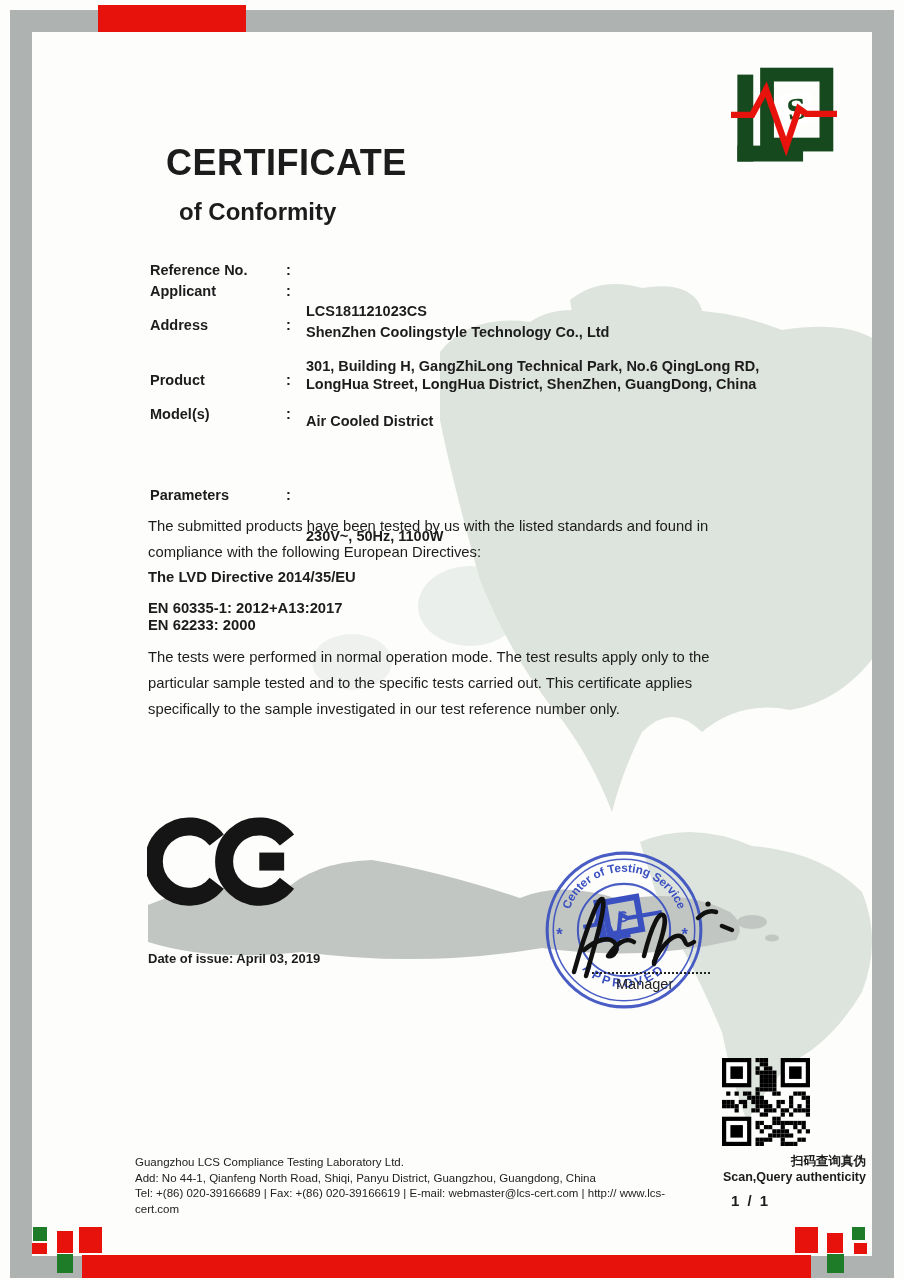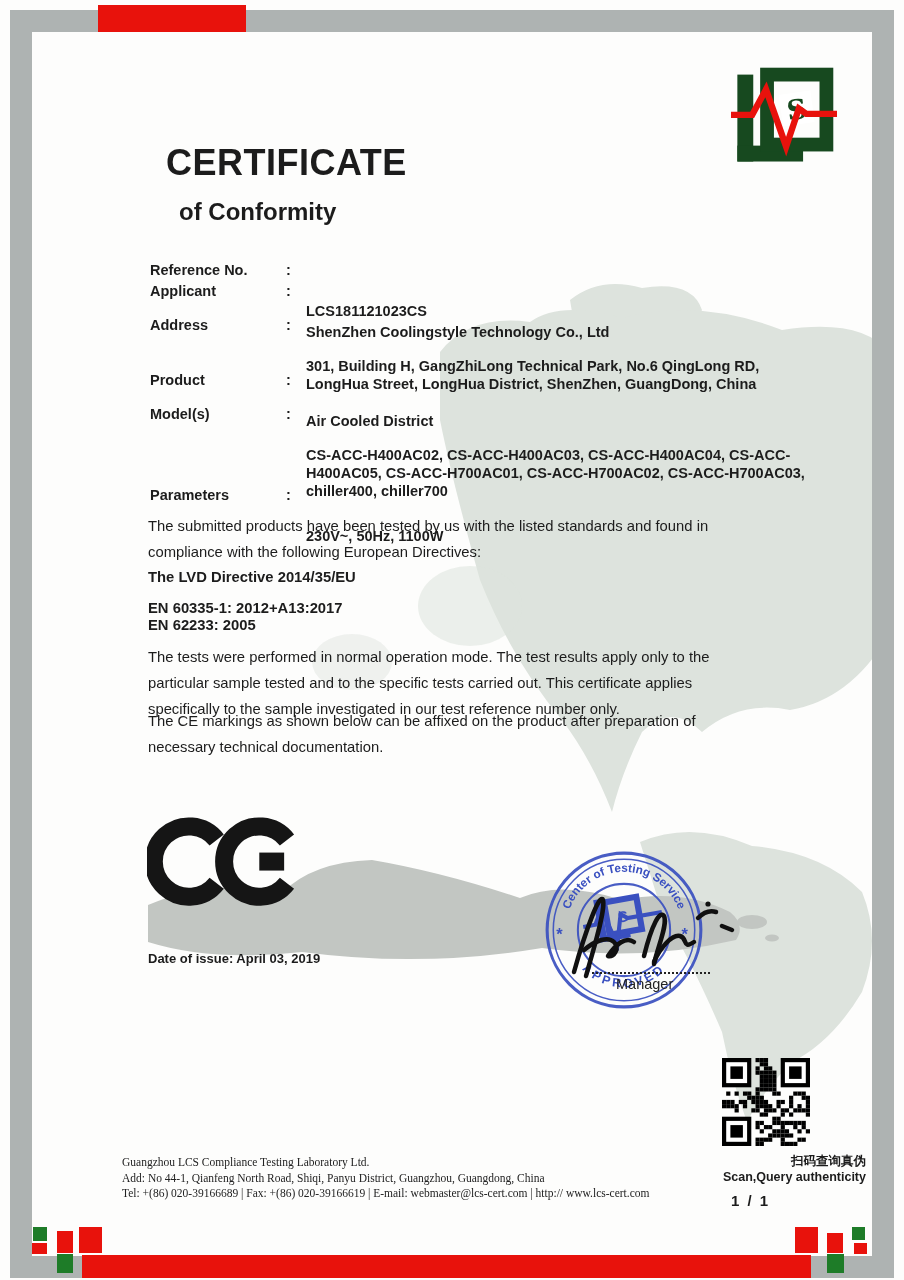--- a/index.html
+++ b/index.html
@@ -23,21 +23,21 @@
   .fieldrow .lbl{width:136px;font-weight:700;font-size:14.5px;}
   .fieldrow .sep{width:20px;font-weight:700;font-size:14.5px;}
   .fieldrow .val{width:505px;font-weight:700;font-size:14.5px;line-height:18px;margin-top:40px;}
   .para{position:absolute;left:148px;width:608px;font-size:14.8px;line-height:26px;margin:0;}
   .bold{font-weight:700;}
   .date-line{position:absolute;left:148px;top:951px;font-size:13px;font-weight:700;}
   .sigline{position:absolute;left:592px;top:952px;width:118px;height:20px;border-bottom:2px dotted #222;}
   .manager{position:absolute;left:616px;top:976px;font-size:14.5px;color:#222;}
   .qr-captions{position:absolute;left:658px;top:1153px;width:208px;text-align:right;font-weight:700;font-size:12.5px;line-height:16px;}
   .pagenum{position:absolute;left:731px;top:1192px;font-weight:700;font-size:15px;letter-spacing:2px;}
-  .footer{position:absolute;left:122px;top:1155px;font-size:11.5px;line-height:15.5px;color:#222;width:565px;font-family:Liberation Serif, serif;}
+  .footer{position:absolute;left:135px;top:1155px;font-size:11.5px;line-height:15.5px;color:#222;width:565px;}
   .stamp-wrap{position:absolute;left:542px;top:848px;width:164px;height:164px;}
   .sig-wrap{position:absolute;left:556px;top:884px;width:186px;height:106px;}
   .ce-wrap{position:absolute;left:147px;top:810px;width:150px;height:104px;}
   .logo-wrap{position:absolute;left:730px;top:64px;width:108px;height:106px;z-index:3;}
   .qr-wrap{position:absolute;left:722px;top:1058px;width:88px;height:88px;}
 </style>
 </head>
 <body>
 
 <div class="page">
@@ -87,34 +87,32 @@
       <span class="val">301, Building H, GangZhiLong Technical Park, No.6 QingLong RD, LongHua Street, LongHua District, ShenZhen, GuangDong, China</span>
     </div>
     <div class="fieldrow" style="top:372px">
       <span class="lbl">Product</span>
       <span class="sep">:</span>
       <span class="val">Air Cooled District</span>
     </div>
     <div class="fieldrow" style="top:406px">
       <span class="lbl">Model(s)</span>
       <span class="sep">:</span>
-      <span class="val">CS-ACC-H400AC02, CS-ACC-H400AC03, CS-ACC-H400AC04, CS-ACC-H400AC05, CS-ACC-H700AC01, CS-ACC-H700AC02, CS-ACC-H700AC03, chiller400, chiller700</span>
     </div>
     <div class="fieldrow" style="top:487px">
       <span class="lbl">Parameters</span>
       <span class="sep">:</span>
       <span class="val">230V~, 50Hz, 1100W</span>
     </div>
 
     <p class="para" style="top:513px">The submitted products have been tested by us with the listed standards and found in compliance with the following European Directives:</p>
     <p class="para bold" style="top:564px">The LVD Directive 2014/35/EU</p>
     <p class="para bold" style="top:595px">EN 60335-1: 2012+A13:2017</p>
-    <p class="para bold" style="top:612px">EN 62233: 2005</p>
+    <p class="para bold" style="top:612px">EN 62233: 2000</p>
     <p class="para" style="top:644px">The tests were performed in normal operation mode. The test results apply only to the particular sample tested and to the specific tests carried out. This certificate applies specifically to the sample investigated in our test reference number only.</p>
-    <p class="para" style="top:708px">The CE markings as shown below can be affixed on the product after preparation of necessary technical documentation.</p>
 
     <svg class="ce-wrap" viewBox="0 0 175 105">
       <g fill="none" stroke="#151515" stroke-width="21">
         <path d="M81.3,26.8 A41,41 0 1 0 81.3,77.2"></path>
         <path d="M163.3,26.8 A41,41 0 1 0 163.3,77.2"></path>
         <path d="M131,52 L160,52"></path>
       </g>
     </svg>
 
     <div class="date-line">Date of issue: April 03, 2019</div>

